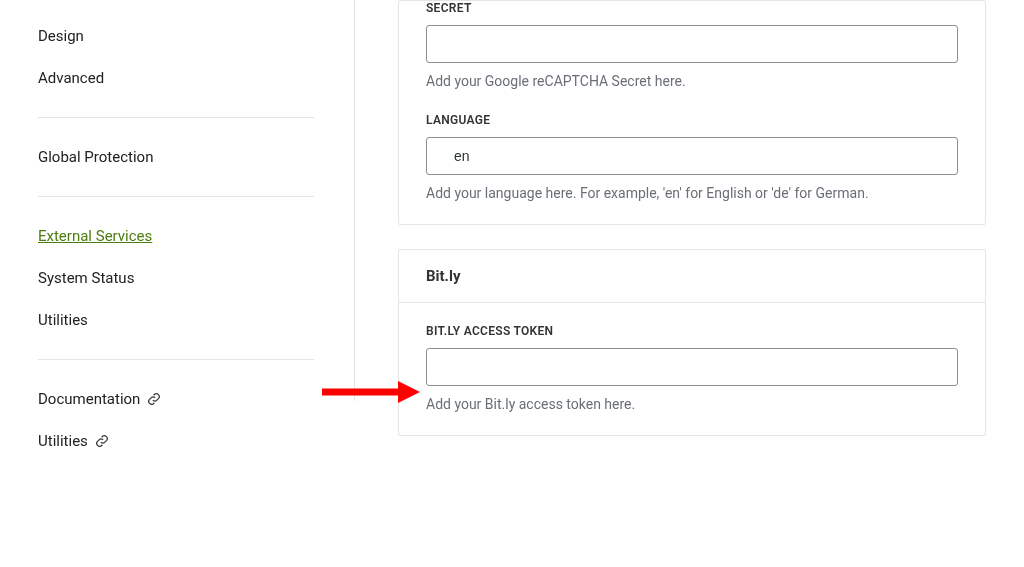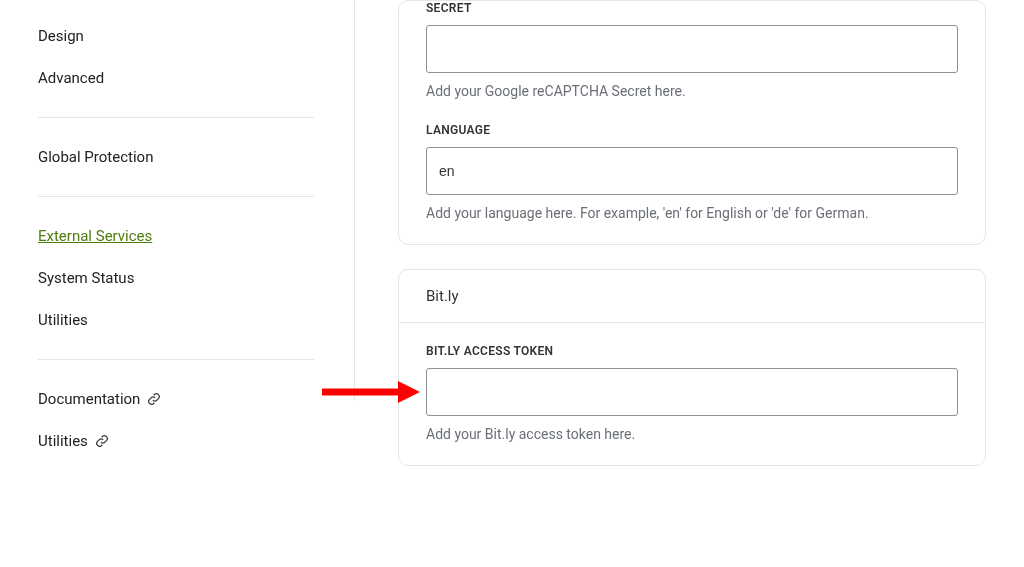--- a/index.html
+++ b/index.html
@@ -47,50 +47,50 @@
     .main {
       position: absolute;
       left: 355px;
       top: 0;
       right: 0;
       height: 567px;
       padding: 0 38px 0 43px;
     }
     .card {
       border: 1px solid #e5e5e5;
-      border-radius: 10px;
+      border-radius: 2px;
       background: #fff;
     }
     .card + .card { margin-top: 24px; }
     .card-header {
       font-size: 15px;
-      font-weight: 400;
+      font-weight: 700;
       color: #333;
       padding: 17px 27px;
       border-bottom: 1px solid #e5e5e5;
     }
     .card-body { padding: 0 27px 23px; }
     .card-body.first-card { padding-top: 0; }
     .field-group { margin-top: 0; }
     .field-group + .field-group { margin-top: 24px; }
     .field-label {
       font-size: 12px;
       font-weight: 600;
       letter-spacing: 0.3px;
       color: #333;
       text-transform: uppercase;
       margin-bottom: 10px;
     }
     .first-label { margin-top: 0; margin-bottom: 10px; }
     .text-input {
       width: 100%;
-      height: 48px;
+      height: 38px;
       border: 1px solid #8c8f94;
       border-radius: 3px;
-      padding: 6px 12px;
+      padding: 6px 27px;
       font-size: 14px;
       color: #2c3338;
       background: #fff;
     }
     .helper {
       margin-top: 10px;
       font-size: 14px;
       color: #6a6f77;
     }
     .save-btn {

